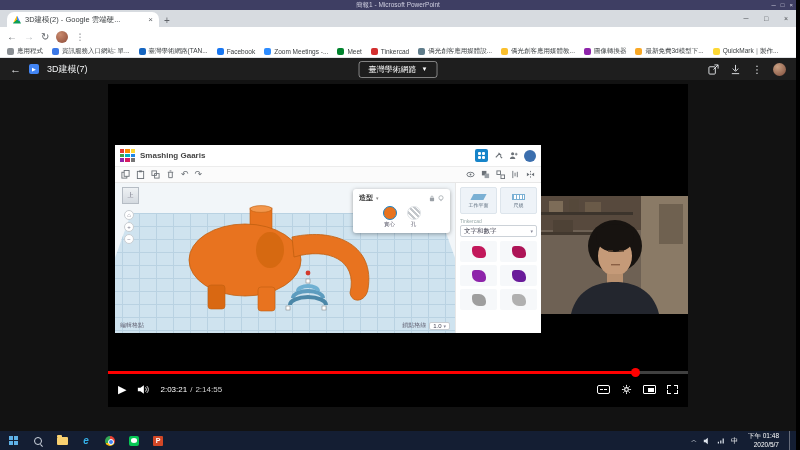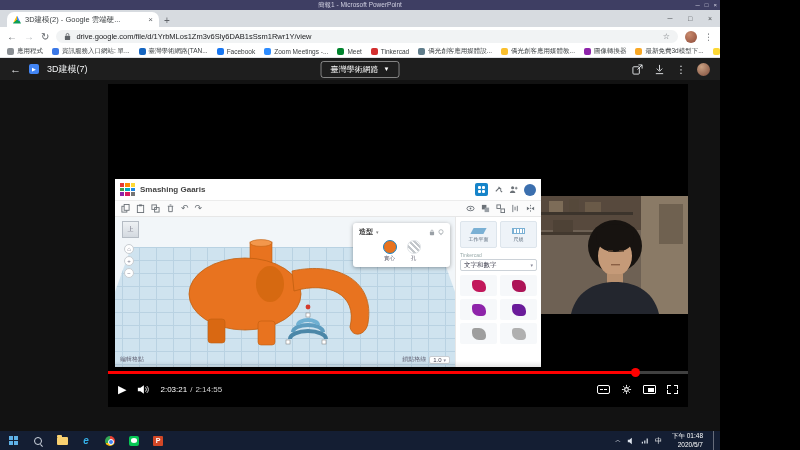--- a/index.html
+++ b/index.html
@@ -1,17 +1,17 @@
 <!DOCTYPE html>
 <html><head>
 <meta charset="utf-8">
 <style>
   * { margin:0; padding:0; box-sizing:border-box; }
   body { font-family:"Liberation Sans", sans-serif; background:#000; }
-  .screen { position:relative; width:720px; height:450px; background:#701a75; overflow:hidden; font-family:"Liberation Sans", sans-serif; }
+  .screen { position:relative; width:796px; height:450px; background:#701a75; overflow:hidden; font-family:"Liberation Sans", sans-serif; }
 
   
   .ppt-bar { position:absolute; top:0; left:0; right:0; height:10px; background:#3e3e63; display:flex; align-items:center; justify-content:center; }
   .ppt-title { font-size:6.5px; color:#cfcfe0; }
   .ppt-controls { position:absolute; right:3px; top:0; height:10px; display:flex; gap:5px; align-items:center; }
   .ppt-controls span { font-size:6px; color:#d7d7e6; line-height:1; }
 
   
   .tabstrip { position:absolute; top:10px; left:0; right:0; height:17px; background:#d7dbe0; display:flex; align-items:flex-end; }
   .tab { width:152px; height:15px; background:#fff; border-radius:7px 7px 0 0; margin-left:7px; display:flex; align-items:center; gap:4px; padding:0 6px; }
@@ -46,21 +46,21 @@
   .dh-right { margin-left:auto; display:flex; align-items:center; gap:11px; }
   .dh-right svg { display:block; }
   .dh-more { font-size:10px; color:#e8eaed; }
   .dh-avatar { width:13px; height:13px; border-radius:50%; background:radial-gradient(circle at 35% 30%, #caa183, #7d4b3a); }
 
   
   .viewer { position:absolute; top:80px; left:0; right:0; bottom:19px; background:#121212; }
   .video { position:absolute; left:108px; top:4px; width:580px; height:323px; background:#000; overflow:hidden; }
 
   
-  .tc { position:absolute; left:7px; top:61px; width:426px; height:188px; background:#fff; overflow:hidden;margin-top:34px; }
+  .tc { position:absolute; left:7px; top:61px; width:426px; height:188px; background:#fff; overflow:hidden; }
   .tc-header { height:22px; display:flex; align-items:center; gap:5px; padding:0 5px; border-bottom:1px solid #ececec; }
   .tc-logo { width:15px; height:13px; display:grid; grid-template-columns:repeat(3,1fr); grid-template-rows:repeat(3,1fr); gap:1px; flex:none; }
   .tc-logo i { display:block; }
   .tc-title { font-size:8px; font-weight:bold; color:#444; }
   .tc-hright { margin-left:auto; display:flex; align-items:center; gap:6px; }
   .tc-grid-btn { width:13px; height:13px; background:#1684c9; border-radius:2px; display:grid; grid-template-columns:repeat(2,1fr); grid-template-rows:repeat(2,1fr); gap:1px; padding:3px; }
   .tc-grid-btn i { background:#fff; border-radius:1px; }
   .tc-avatar { width:12px; height:12px; border-radius:50%; background:#3b6fae; }
   .tc-toolbar { height:16px; display:flex; align-items:center; gap:6px; padding:0 6px; background:#fbfbfb; border-bottom:1px solid #e7e7e7; }
   .tc-toolbar .sp { flex:1; }
@@ -183,28 +183,20 @@
       <span>─</span>
       <span>□</span>
       <span>×</span>
     </div>
   </div>
 
   <div class="cr-toolbar">
     <span class="nav-glyph">←</span>
     <span class="nav-glyph dim">→</span>
     <span class="nav-glyph">↻</span>
-    <div class="omnibox">
-      <svg width="7" height="9" viewBox="0 0 8 10">
-          <rect x="1" y="4" width="6" height="5" rx="1" fill="#5f6368"></rect>
-          <path d="M2.5 4V3a1.5 1.5 0 0 1 3 0v1" fill="none" stroke="#5f6368"></path>
-        </svg>
-      <span class="omni-url">drive.google.com/file/d/1YrbMLos1Zm3v6Sly6DAB1sSsm1Rwr1Y/view</span>
-      <span class="omni-star">☆</span>
-    </div>
     <span class="cr-avatar"></span>
     <span class="cr-menu">⋮</span>
   </div>
 
   <div class="bookmarks">
     <div class="bm">
         <span class="bm-ico" style="background: rgb(138, 143, 148);"></span>
         <span class="bm-label">應用程式</span>
       </div>
     <div class="bm">

